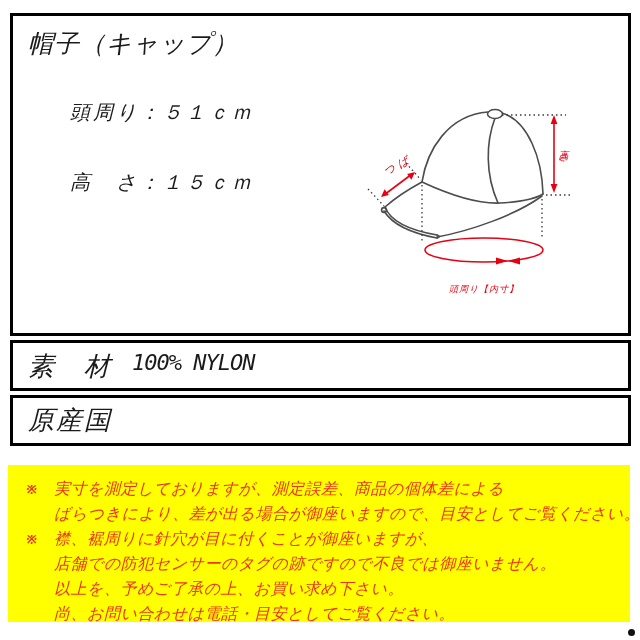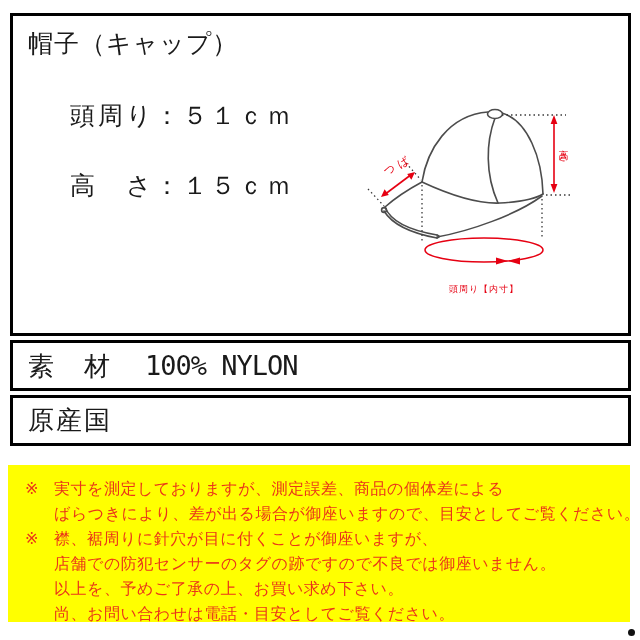--- a/index.html
+++ b/index.html
@@ -1,33 +1,33 @@
 <!DOCTYPE html>
 <html><head>
 <meta charset="utf-8">
 <style>
   html,body{margin:0;padding:0;background:#fff;}
   #page{position:relative;width:640px;height:640px;background:#ffffff;overflow:hidden;
-        font-family:"Liberation Sans","DejaVu Sans",sans-serif;color:#1a1a1a;}
+        font-family:"Liberation Sans","DejaVu Sans",sans-serif;color:#1a1a1a;font-style:italic;}
 
   
   .spec-box{position:absolute;left:10px;width:621px;border:3px solid #000;box-sizing:border-box;background:#fff;}
   #row-main{top:13px;height:323px;}
   #row-material{top:340px;height:51px;}
   #row-origin{top:395px;height:51px;}
 
   .doc-title{position:absolute;left:28px;top:27px;font-size:25px;letter-spacing:1px;white-space:nowrap;}
-  .meas{position:absolute;left:70px;font-size:25px;letter-spacing:3px;white-space:nowrap;}
+  .meas{position:absolute;left:70px;font-size:20px;letter-spacing:3px;white-space:nowrap;}
   #meas-0{top:99px;}
   #meas-1{top:169px;}
   #meas-2{top:238px;}
 
   .row-label{position:absolute;left:28px;font-size:26px;letter-spacing:2px;white-space:nowrap;text-align:center;}
-  .row-value{position:absolute;left:145px;font-family:"DejaVu Sans Mono","Liberation Mono",monospace;
-             font-size:27px;letter-spacing:-1px;white-space:nowrap;}
+  .row-value{position:absolute;left:132px;font-family:"DejaVu Sans Mono","Liberation Mono",monospace;
+             font-size:22px;letter-spacing:-1px;white-space:nowrap;}
   #material-label{top:349px;} #material-value{top:350px;}
   #origin-label{top:403px;}   #origin-value{top:404px;}
 
   
   #cap-svg{position:absolute;left:350px;top:85px;width:260px;height:190px;}
   .diag-label{position:absolute;color:#e60012;white-space:nowrap;}
   #brim-label{left:381px;top:166px;font-size:11px;letter-spacing:4px;
               transform:rotate(-29deg);transform-origin:left top;}
   #height-label{left:556px;top:142px;font-size:10px;writing-mode:vertical-rl;letter-spacing:3px;}
   #circum-label{left:434px;top:243px;width:100px;font-size:9px;letter-spacing:1px;text-align:center;margin-top:40px;}

